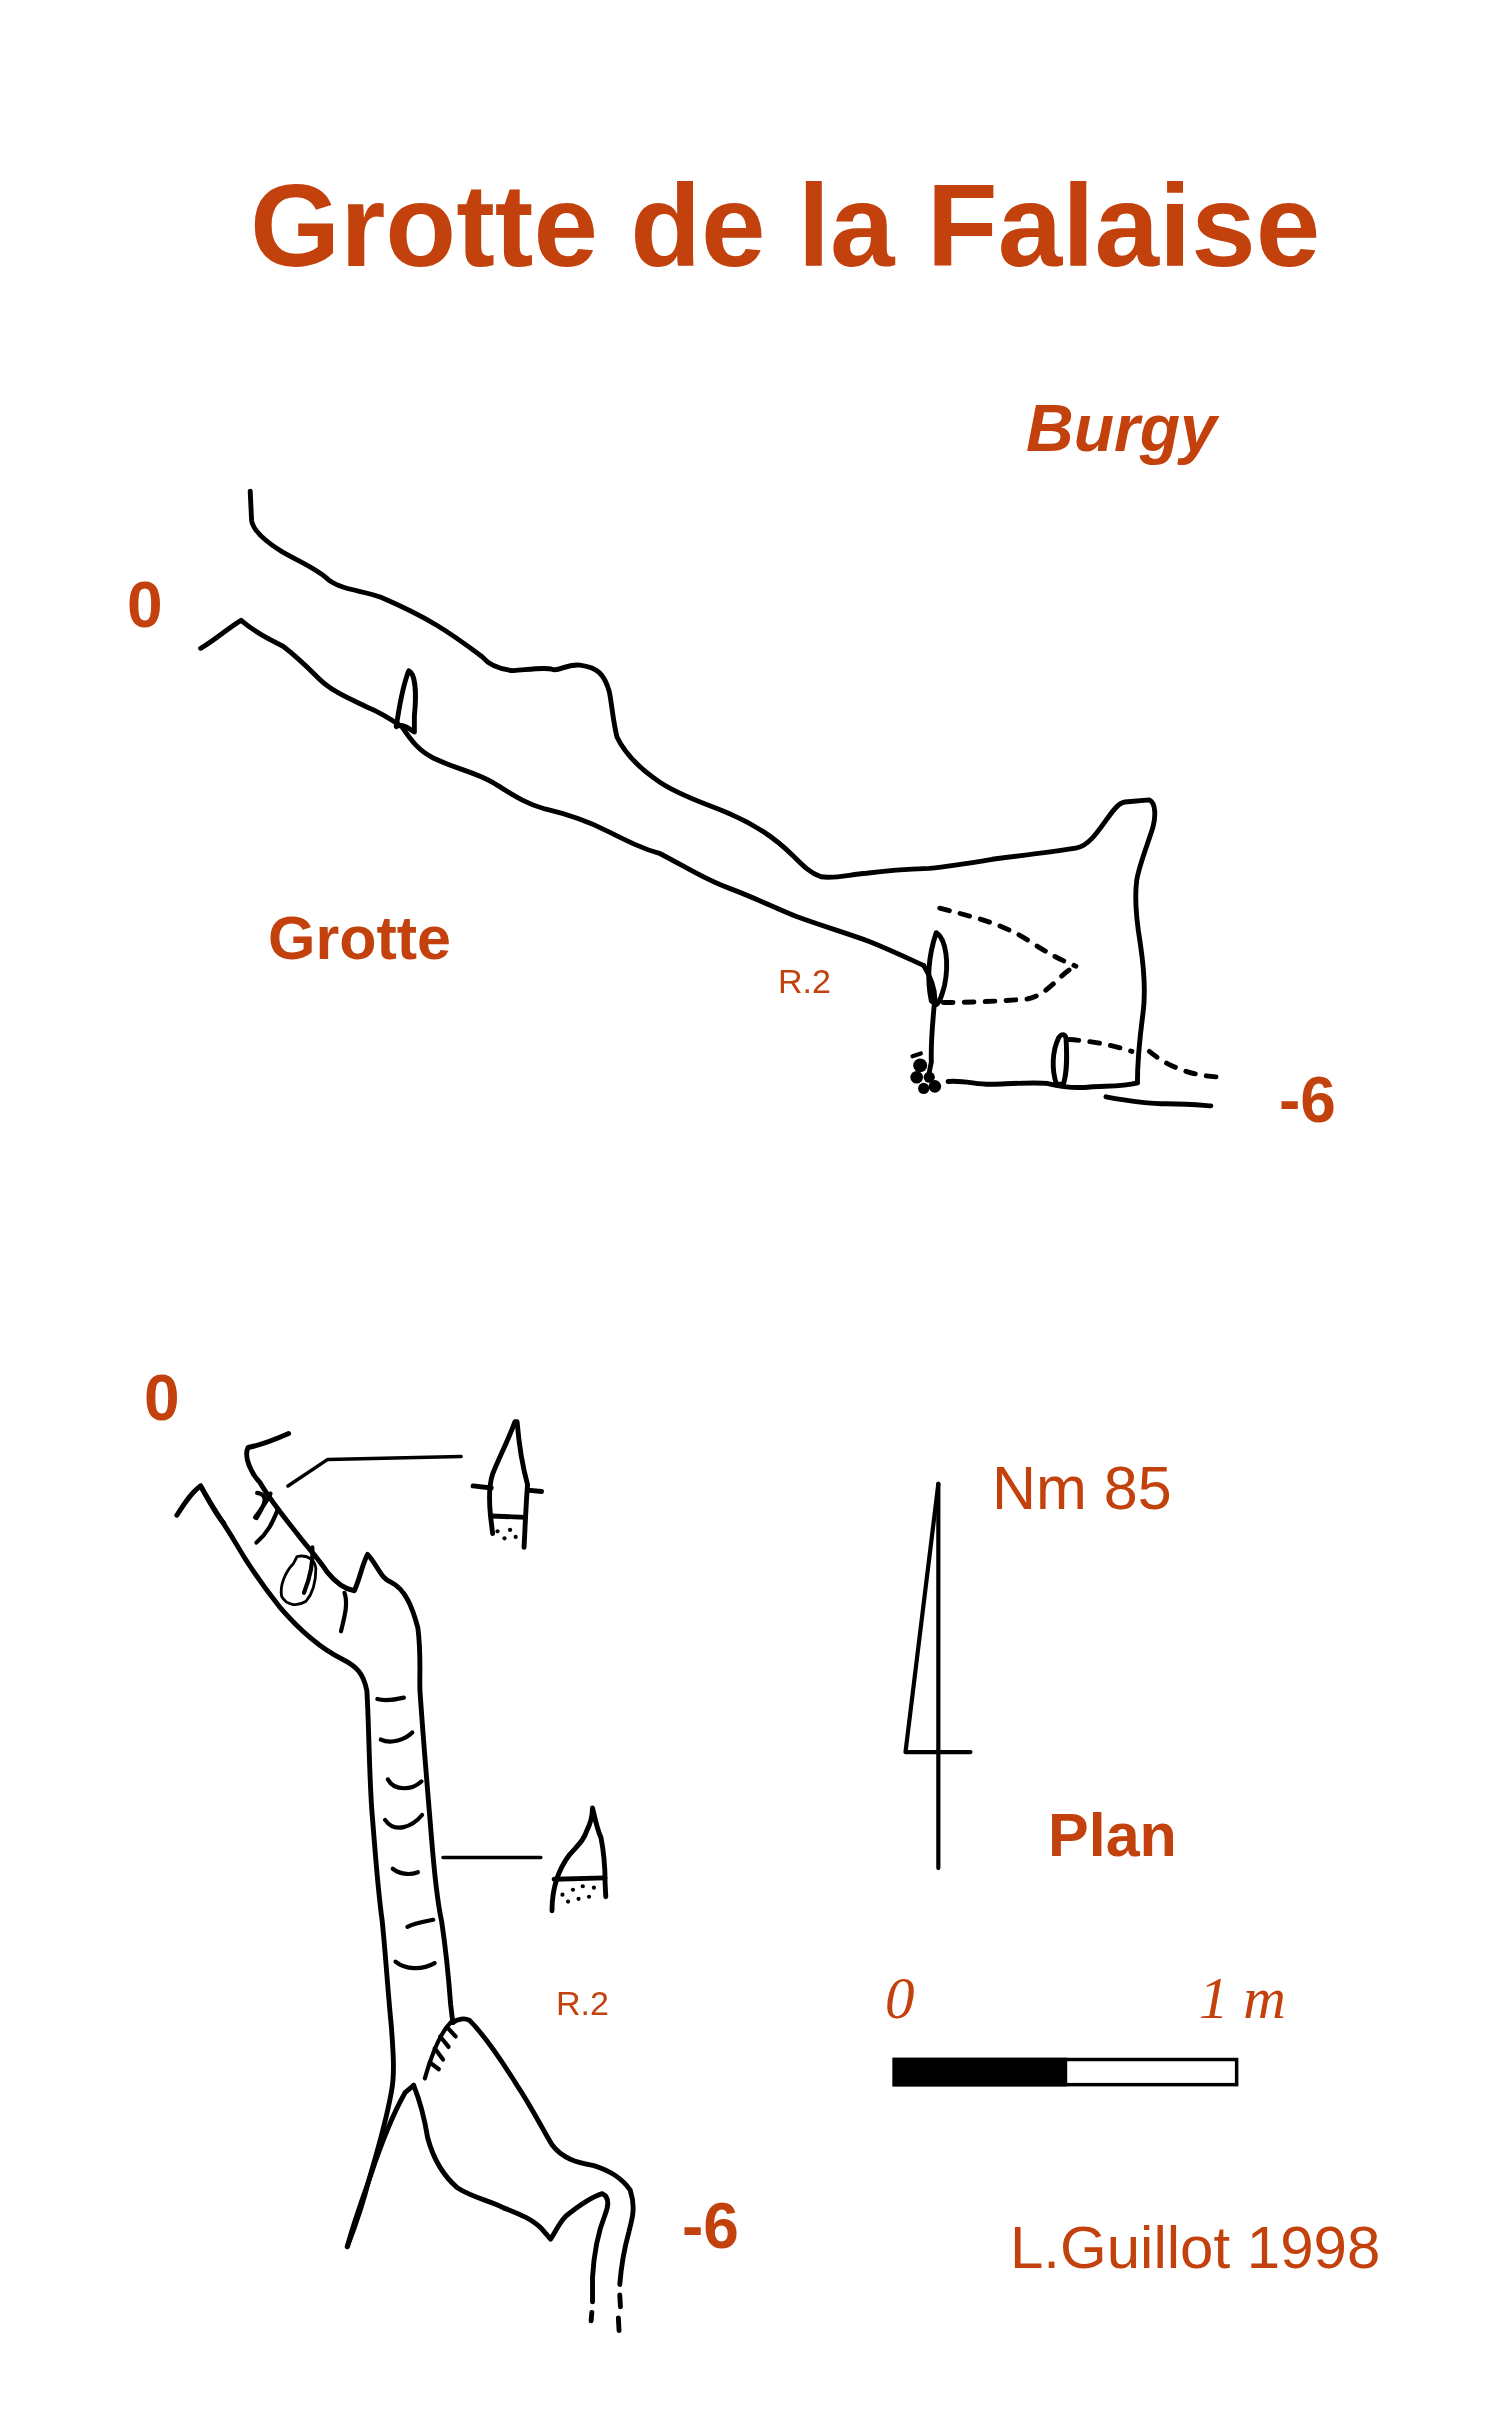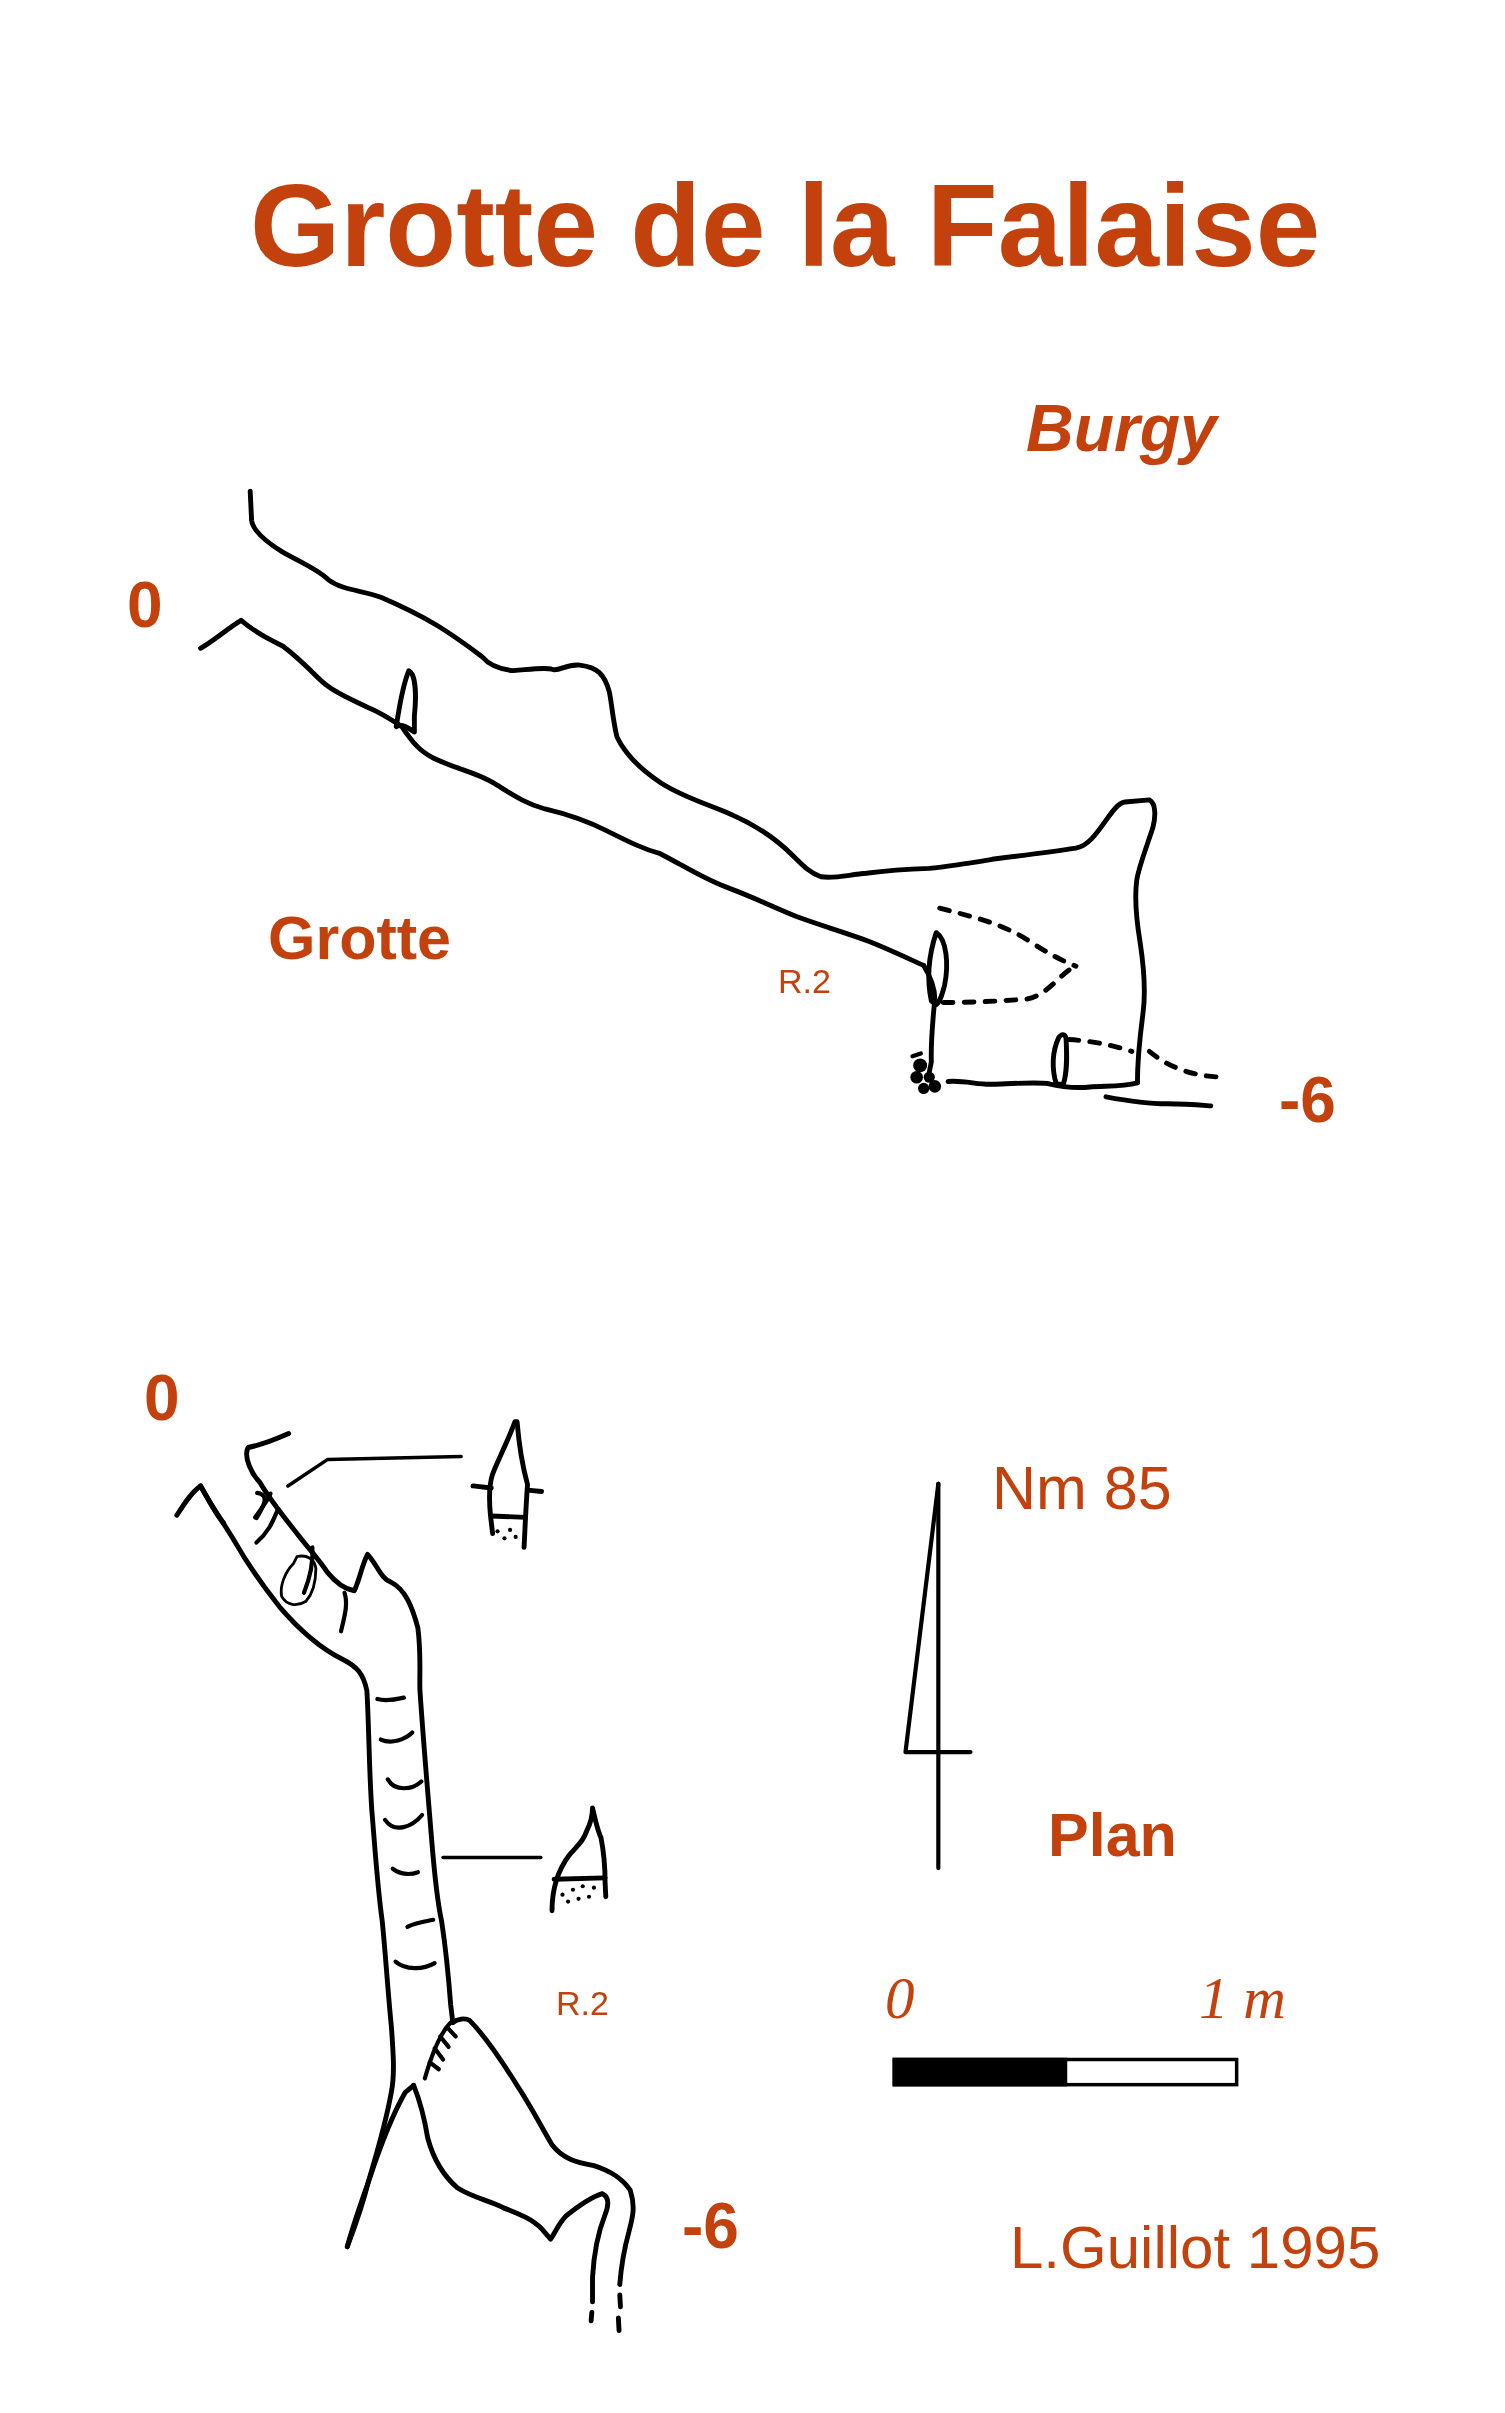--- a/index.html
+++ b/index.html
@@ -148,14 +148,14 @@
 <div class="t depth" style="left:144px; top:1366px;">0</div>
 <div class="t r2" style="left:556px; top:1986px;">R.2</div>
 <div class="t depth" style="left:682px; top:2194px;">-6</div>
 
 <div class="t nm">Nm 85</div>
 <div class="t view" style="left:1048px; top:1805px;">Plan</div>
 
 <div class="t scale-lbl" style="left:885px; top:1969px;">0</div>
 <div class="t scale-lbl" style="left:1199px; top:1969px;">1 m</div>
 
-<div class="t author">L.Guillot 1995</div>
+<div class="t author">L.Guillot 1998</div>
 
 
 </body></html>

